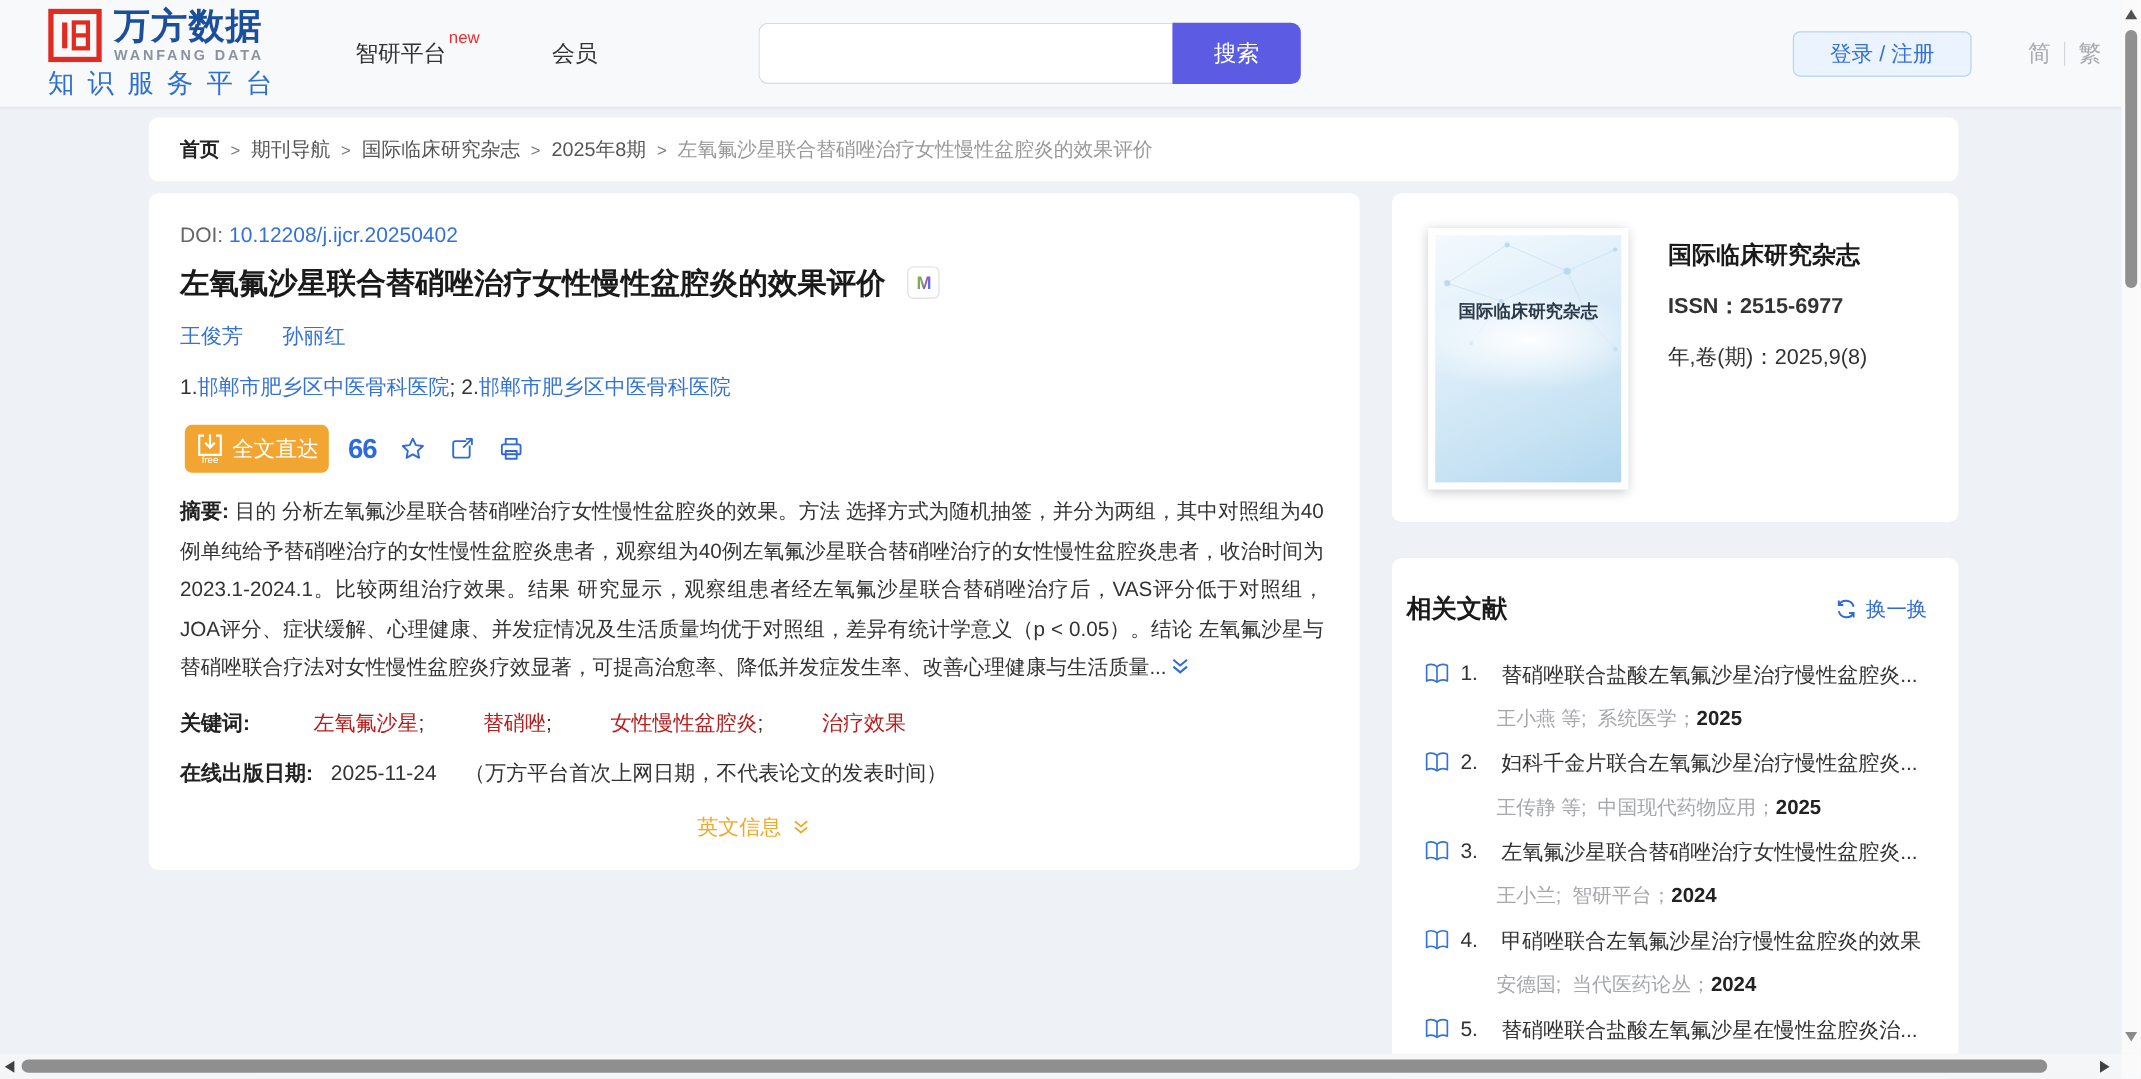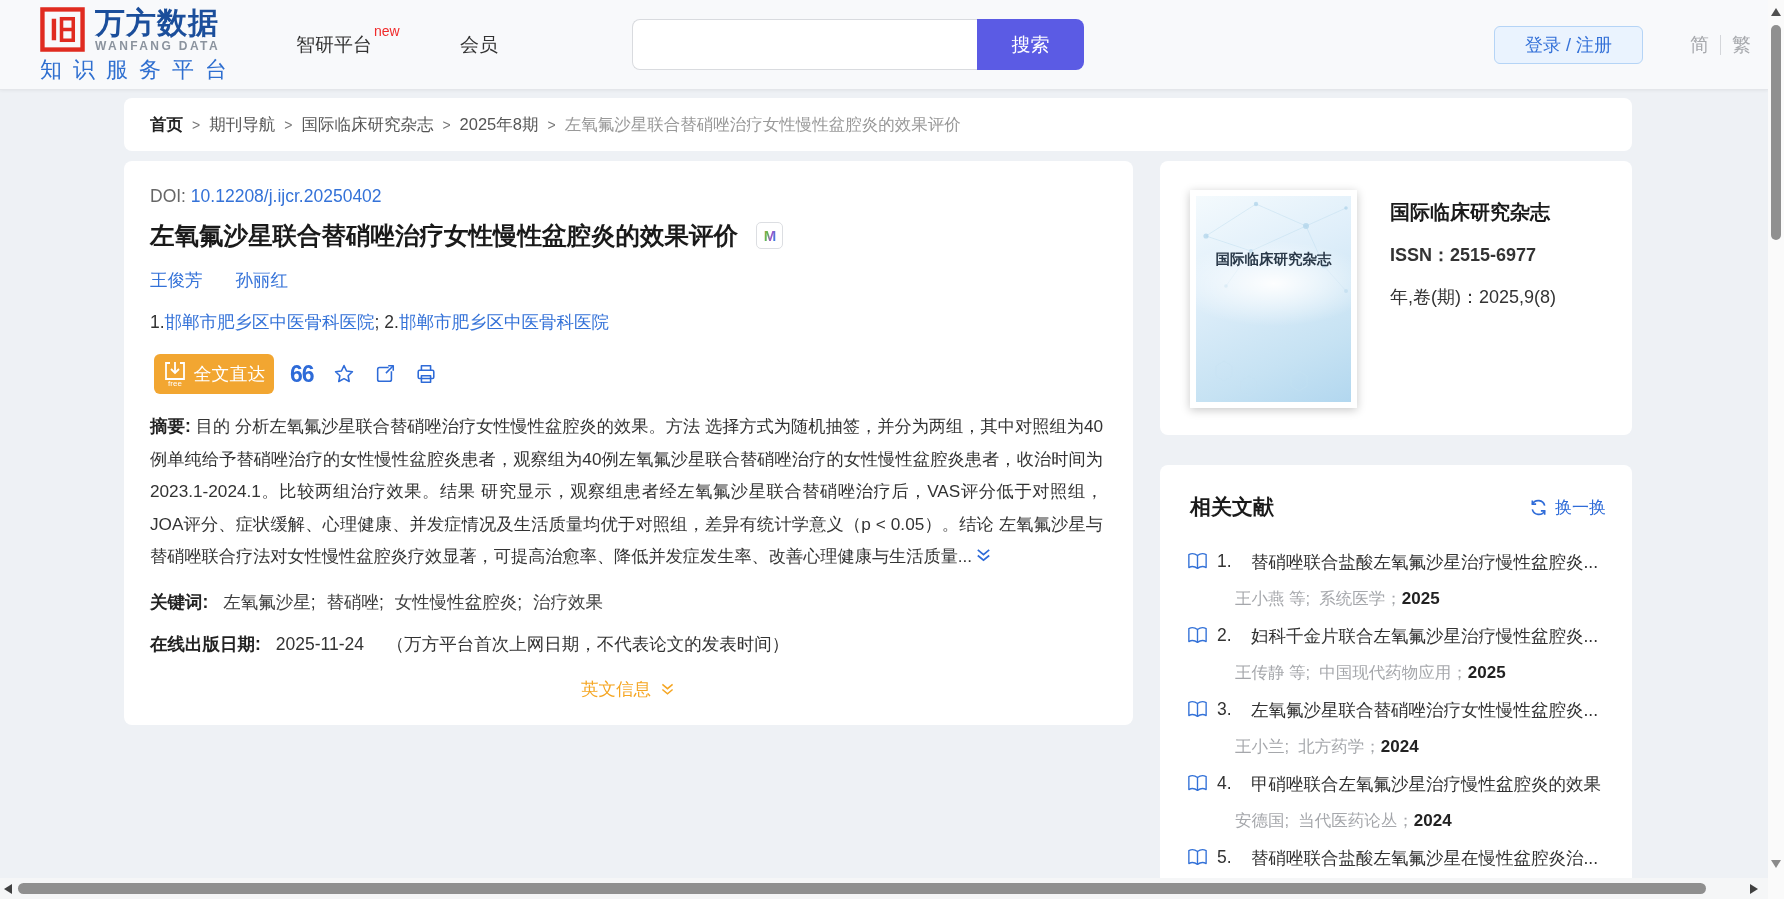--- a/index.html
+++ b/index.html
@@ -46,46 +46,46 @@
 .affils a { color:#3472d8; }
 .btn-row { position:absolute; left:30px; top:193px; display:flex; align-items:center; }
 .full-btn { width:120px; height:40px; background:#f2a631; border-radius:6px; color:#fff; font-size:18px; display:flex; align-items:center; justify-content:center; gap:7px; cursor:pointer; }
 .quote-ic { margin-left:16px; color:#2e6bd8; font-size:23px; font-weight:bold; letter-spacing:-1px; line-height:22px; cursor:pointer; }
 .row-ic { margin-left:19px; cursor:pointer; display:flex; }
 .abstract { position:absolute; left:26px; top:249px; width:953px; font-size:17.2px; line-height:32.6px; color:#333; text-align:justify; }
 .abstract b { color:#222; font-size:17.5px; }
 .chev2 { display:inline-block; vertical-align:-3px; margin-left:2px; }
 .kw-line { position:absolute; left:26px; top:429px; font-size:17.5px; }
 .kw-line b { color:#222; margin-right:10px; }
-.kw-line a { color:#404040; }
+.kw-line a { color:#b91c1c;margin-left:38px; }
 .kw-sep { color:#333; margin-right:6px; }
 .pub-line { position:absolute; left:26px; top:471px; font-size:17.5px; color:#333; }
 .pub-line b { color:#222; margin-right:10px; }
 .pub-note { margin-left:18px; }
 .en-info { position:absolute; left:0; right:0; top:516px; display:flex; align-items:center; justify-content:center; gap:8px; color:#f5a623; font-size:17.5px; cursor:pointer; }
 
 
 .j-card { position:absolute; left:1160px; top:161px; width:472px; height:274px; background:#fff; border-radius:8px; }
 .j-cover-frame { position:absolute; left:30px; top:29px; width:167px; height:218px; background:#fff; box-shadow:0 2px 9px rgba(0,0,0,0.22); padding:6px; }
 .j-cover { width:100%; height:100%; position:relative; background:linear-gradient(155deg,#f4fafd 0%,#e0effa 35%,#c6e2f3 75%,#b2d7ef 100%); overflow:hidden; }
 .j-cover-glow { position:absolute; left:-20%; right:-20%; top:20%; height:45%; background:radial-gradient(ellipse at 50% 50%, rgba(255,255,255,0.95) 0%, rgba(255,255,255,0) 65%); }
 .j-cover-title { position:absolute; left:0; right:0; top:54px; text-align:center; font-size:14.5px; font-weight:bold; color:#2b3a4a; }
 .j-name { position:absolute; left:230px; top:38px; font-size:20px; font-weight:bold; color:#1a1a1a; }
 .j-issn { position:absolute; left:230px; top:82px; font-size:18px; color:#333;font-weight:bold; }
 .j-vol { position:absolute; left:230px; top:124px; font-size:18px; color:#333; }
 
 .r-card { position:absolute; left:1160px; top:465px; width:472px; height:434px; background:#fff; border-radius:8px; overflow:hidden; }
-.r-head { position:absolute; left:30px; right:26px; top:28px; display:flex; align-items:center; justify-content:space-between;gap:15px; }
+.r-head { position:absolute; left:12px; right:26px; top:28px; display:flex; align-items:center; justify-content:space-between;gap:15px; }
 .r-title { font-size:21px; font-weight:bold; color:#1a1a1a; }
 .r-refresh { display:flex; align-items:center; gap:7px; color:#2e6bd8; font-size:17px; cursor:pointer; }
 .r-list { position:absolute; left:27px; top:78px; right:26px; }
 .r-line1 { display:flex; align-items:center; height:37px; }
 .r-num { width:34px; font-size:17.5px; color:#333; margin-left:9px; }
 .r-ititle { flex:1; font-size:17.5px; color:#333; white-space:nowrap; overflow:hidden; }
-.r-line2 { margin-left:48px; height:37px; line-height:37px; font-size:16.5px; color:#a5a7ab; white-space:nowrap; }
+.r-line2 { margin-left:60px; height:37px; line-height:37px; font-size:16.5px; color:#a5a7ab; white-space:nowrap; }
 .r-year { color:#222; font-weight:bold; font-size:17px; }
 
 
 .vscroll { position:absolute; right:0; top:0; width:16px; height:878px; background:#fafafa; }
 .vthumb { position:absolute; left:3px; top:25px; width:10px; height:215px; background:#909090; border-radius:5px; }
 .varr-up { position:absolute; left:3px; top:8px; width:0; height:0; border-left:5px solid transparent; border-right:5px solid transparent; border-bottom:8px solid #505050; }
 .varr-dn { position:absolute; left:3px; top:860px; width:0; height:0; border-left:5px solid transparent; border-right:5px solid transparent; border-top:8px solid #8a8a8a; }
 .hscroll { position:absolute; left:0; bottom:0; width:1768px; height:21px; background:#f5f6f7; }
 .hthumb { position:absolute; left:18px; top:5px; width:1688px; height:11px; background:#8f8f8f; border-radius:6px; }
 .harr-l { position:absolute; left:4px; top:6px; width:0; height:0; border-top:5px solid transparent; border-bottom:5px solid transparent; border-right:8px solid #404040; }
@@ -316,21 +316,21 @@
       </div>
       <div class="r-item">
         <div class="r-line1">
           <svg width="21" height="19" viewBox="0 0 24 22" fill="none" stroke="#3472d8" stroke-width="1.6" stroke-linejoin="round">
             <path d="M2 3c3-1.6 6.5-1.6 10 1 3.5-2.6 7-2.6 10-1v15c-3-1.6-6.5-1.6-10 1-3.5-2.6-7-2.6-10-1z"></path>
             <path d="M12 4v15"></path>
           </svg>
           <span class="r-num">3.</span>
           <span class="r-ititle">左氧氟沙星联合替硝唑治疗女性慢性盆腔炎...</span>
         </div>
-        <div class="r-line2"><span>王小兰;</span>&nbsp; <span>北方药学；</span><span class="r-year">2024</span></div>
+        <div class="r-line2"><span>王小兰;</span>&nbsp; <span>智研平台；</span><span class="r-year">2024</span></div>
       </div>
       <div class="r-item">
         <div class="r-line1">
           <svg width="21" height="19" viewBox="0 0 24 22" fill="none" stroke="#3472d8" stroke-width="1.6" stroke-linejoin="round">
             <path d="M2 3c3-1.6 6.5-1.6 10 1 3.5-2.6 7-2.6 10-1v15c-3-1.6-6.5-1.6-10 1-3.5-2.6-7-2.6-10-1z"></path>
             <path d="M12 4v15"></path>
           </svg>
           <span class="r-num">4.</span>
           <span class="r-ititle">甲硝唑联合左氧氟沙星治疗慢性盆腔炎的效果</span>
         </div>

